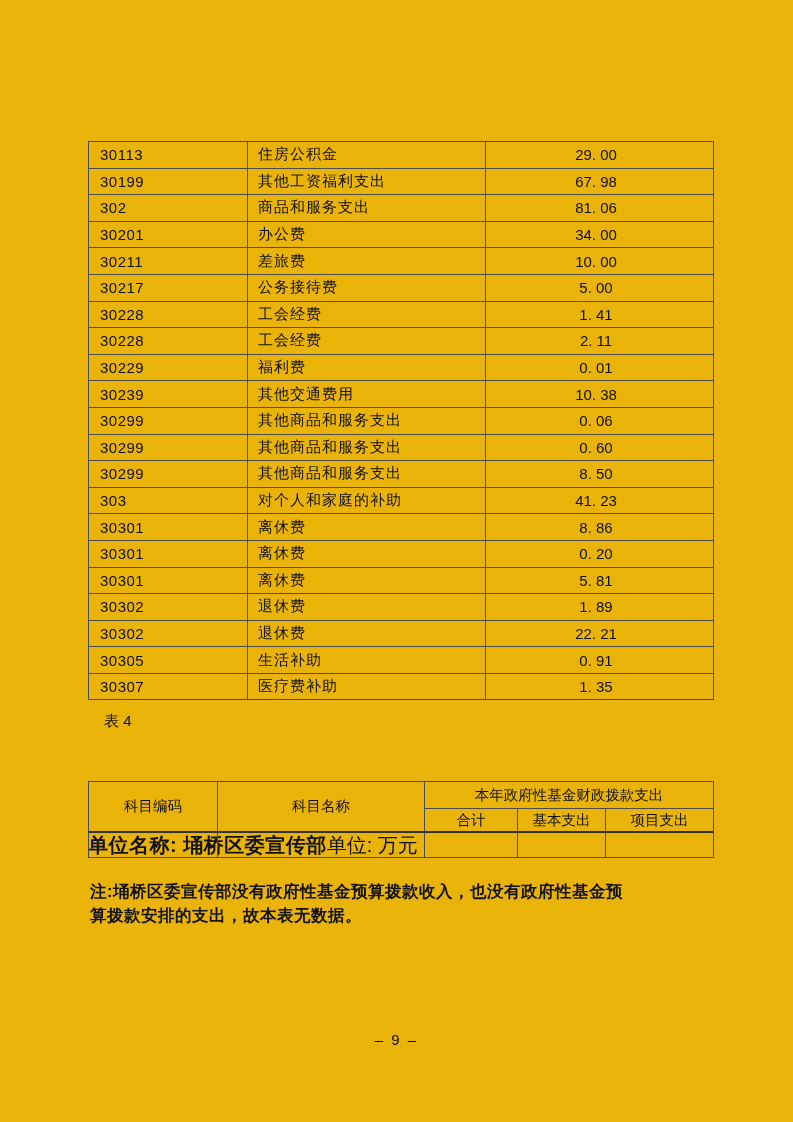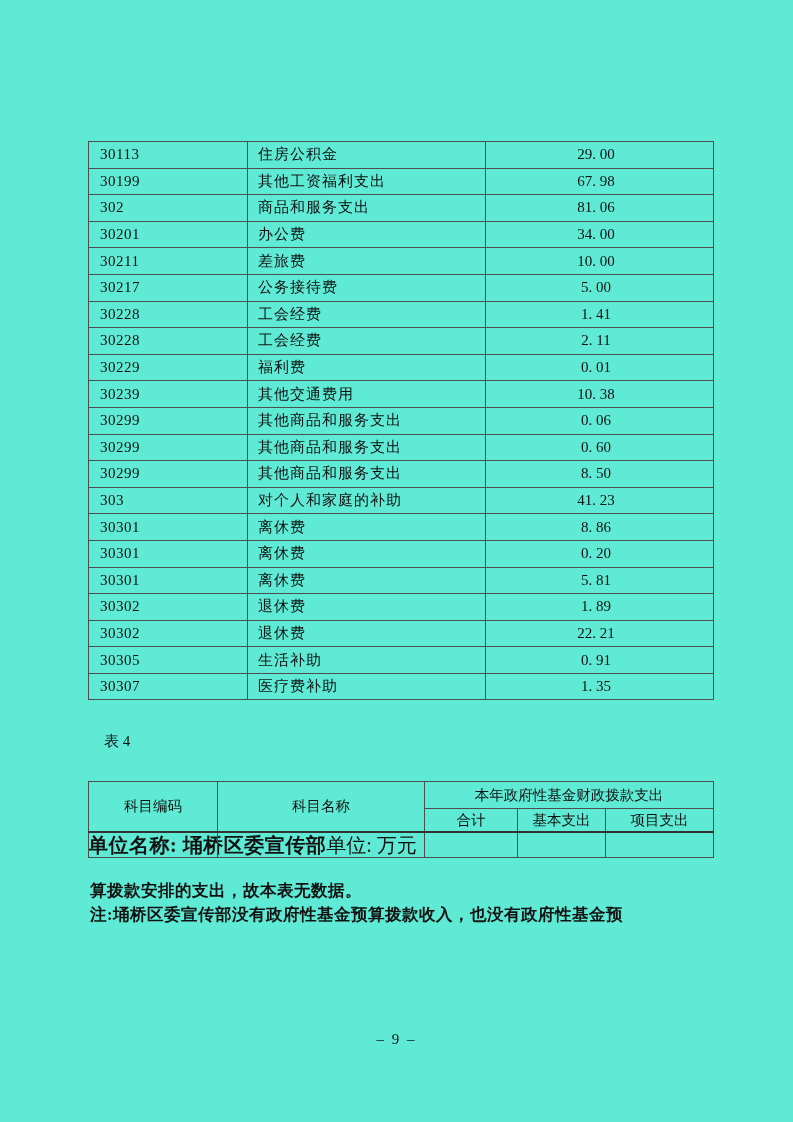--- a/index.html
+++ b/index.html
@@ -1,20 +1,20 @@
 <!DOCTYPE html>
 <html><head>
 <meta charset="utf-8">
 <style>
   html,body{margin:0;padding:0;background:#ffffff;}
   .page{
     position:relative;
     width:793px;height:1122px;
-    background:#5eead4;
-    font-family:Liberation Serif, serif;
+    background:#eab308;
+    font-family:Liberation Sans, sans-serif;
     color:#111111;
     overflow:hidden;
   }
   
   table.t1{
     position:absolute;left:88px;top:141px;width:625px;
     border-collapse:collapse;table-layout:fixed;
   }
   table.t1 td{
     border:1px solid #4d4d4d;
@@ -22,21 +22,21 @@
     height:25.6px;
     padding:0;
     white-space:nowrap;
     overflow:hidden;
   }
   table.t1 td.td-code{padding-left:11px;letter-spacing:0.5px;}
   table.t1 td.td-name{padding-left:10px;letter-spacing:1px;}
   table.t1 td.td-amount{text-align:center;padding-right:7px;}
   
   .table4-label{
-    position:absolute;left:104px;top:732px;
+    position:absolute;left:104px;top:712px;
     font-size:15px;
   }
   .doc-title{
     position:absolute;left:88px;top:743px;width:625px;
     margin:0;text-align:center;
     font-size:22px;font-weight:bold;letter-spacing:1px;
   }
   .meta-row{
     position:absolute;left:88px;top:784px;width:625px;
     display:flex;justify-content:flex-start;align-items:flex-end;
@@ -221,19 +221,19 @@
         <td></td>
         <td></td>
         <td></td>
         <td></td>
         <td></td>
       </tr>
     </tbody>
   </table>
 
   <div class="note">
+    <div>注:埇桥区委宣传部没有政府性基金预算拨款收入，也没有政府性基金预</div>
     <div>算拨款安排的支出，故本表无数据。</div>
-    <div>注:埇桥区委宣传部没有政府性基金预算拨款收入，也没有政府性基金预</div>
   </div>
 
   <div class="page-number">– 9 –</div>
 
 </div>
 
 </body></html>

